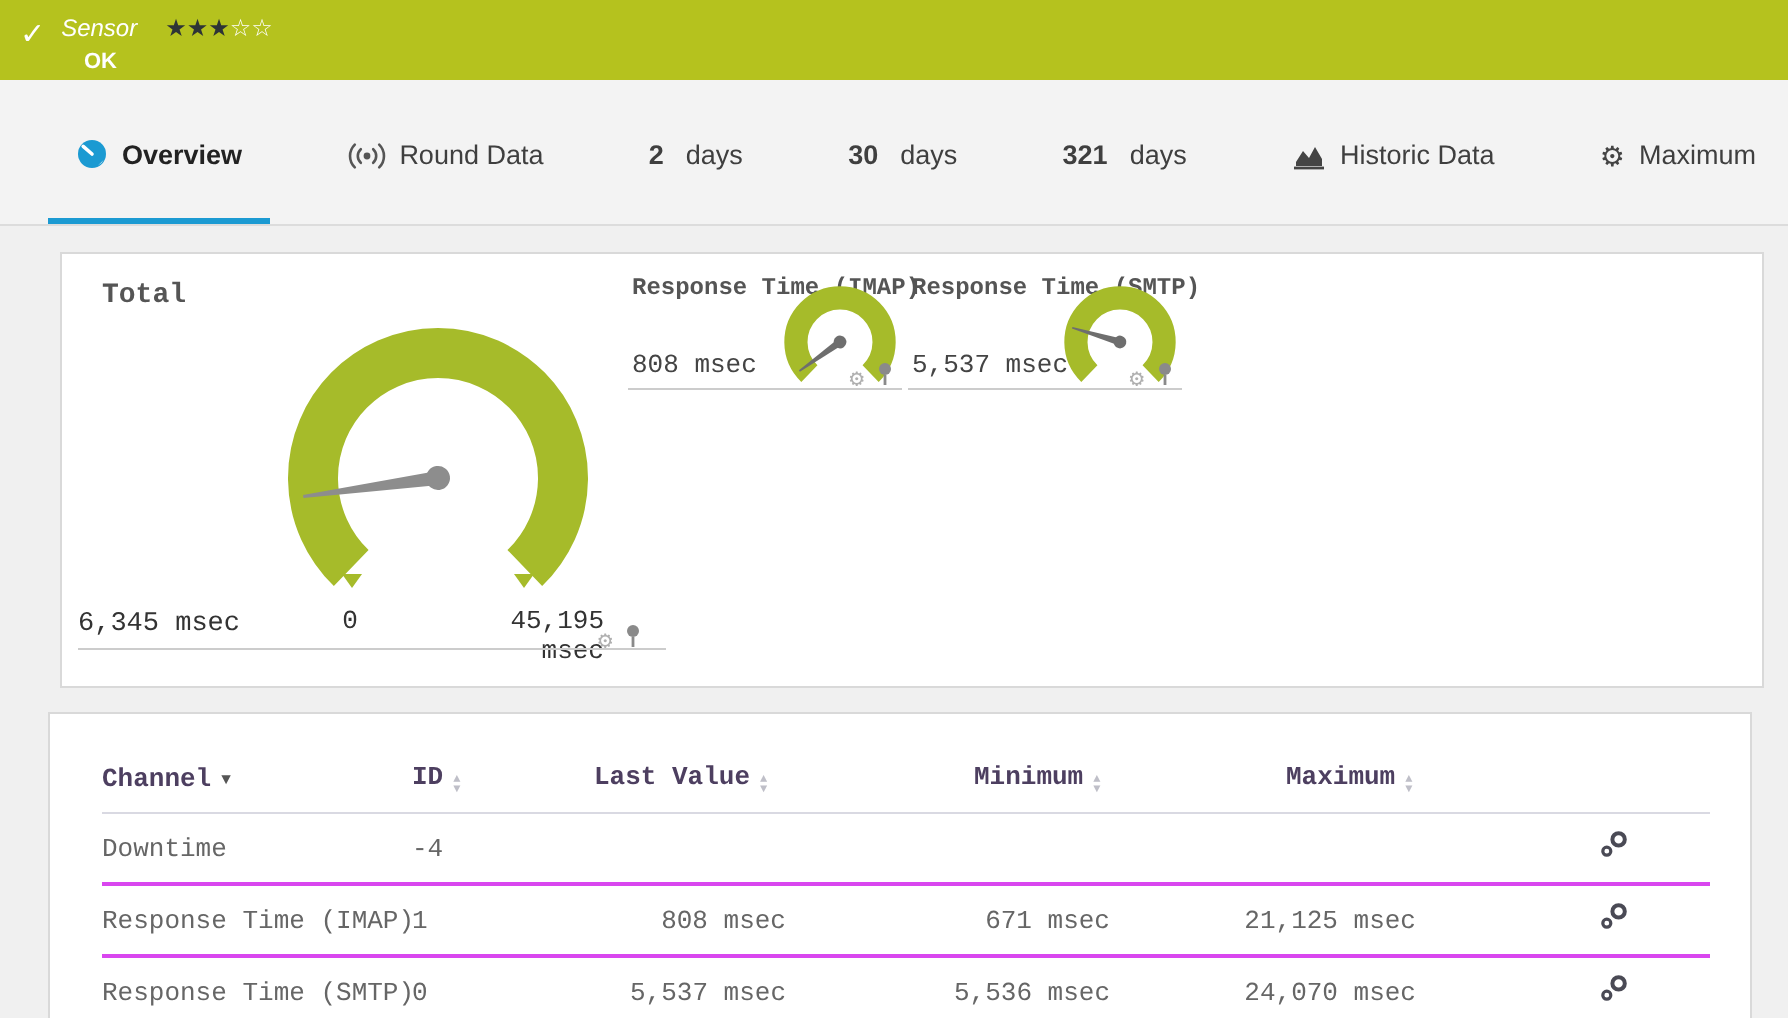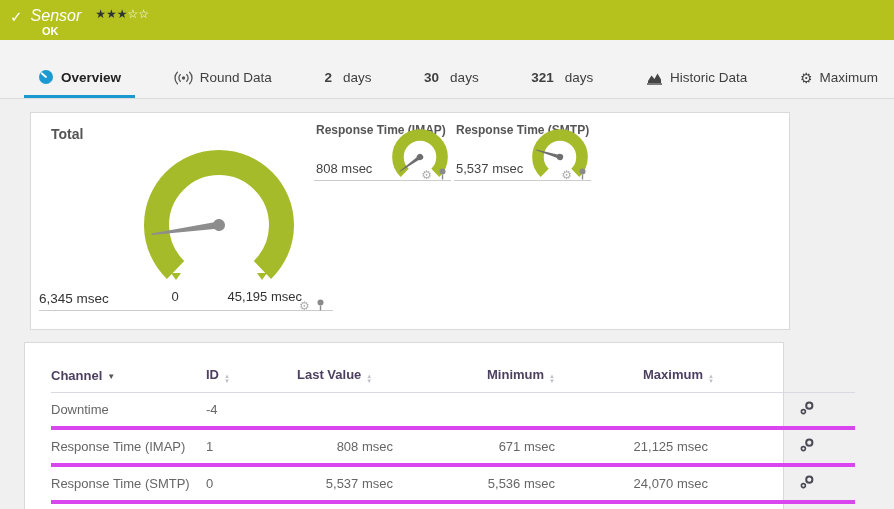--- a/index.html
+++ b/index.html
@@ -3,40 +3,40 @@
 <meta charset="utf-8">
 <style>
   * { margin:0; padding:0; box-sizing:border-box; }
   html,body { width:894px; height:509px; overflow:hidden; background:#f0f0f0;
     font-family:"Liberation Sans","DejaVu Sans",sans-serif; }
 
   
   .topbar { height:40px; background:#b5c21e; color:#fff; position:relative; padding:6px 0 0 10px; }
   .topbar .row1 { display:flex; align-items:flex-start; gap:8px; }
   .check { font-size:15px; font-weight:bold; margin-top:2px; }
-  .kind { font-style:italic; font-size:16px; margin-top:1px; }
+  .kind { font-style:italic; font-size:12px; margin-top:1px; }
   .title { font-size:17px; font-weight:bold; white-space:nowrap; }
   .flag { font-size:10px; vertical-align:super; margin-left:2px; }
   .stars { margin-left:6px; margin-top:1px; font-size:12px; letter-spacing:0px; }
   .stars .on { color:#2e3436; }
   .stars .off { color:#ffffff; }
   .okline { position:absolute; left:42px; top:25px; font-size:11px; font-weight:bold; }
 
   
   .tabbar { display:flex; justify-content:space-between; align-items:flex-end;
     background:#f3f3f3; padding:20px 2px 0 24px; border-bottom:1px solid #dcdcdc; }
-  .tab { display:flex; align-items:center; gap:7px; padding:9px 14px 10px; cursor:pointer;
+  .tab { display:flex; align-items:center; gap:7px; padding:9px 14px 24px; cursor:pointer;
     border-bottom:3px solid transparent; font-size:13.5px; color:#3f3f3f; white-space:nowrap; }
   .tab .num { font-weight:bold; margin-right:4px; }
   .tab.active { border-bottom-color:#1b9ad2; color:#222; font-weight:bold; }
   .glyph { font-size:14px; color:#444; line-height:1; }
   .tab svg { display:block; }
 
   
-  .panel { margin:13px 8px 0 30px; width:760px; background:#fff; border:1px solid #d9d9d9; position:relative; }
+  .panel { margin:13px 8px 0 30px; width:852px; background:#fff; border:1px solid #d9d9d9; position:relative;font-family:Liberation Mono, monospace; }
   .gauges-panel { height:218px; }
   .table-panel  { height:168px; margin-top:12px; border-bottom:none;margin-left:24px; }
 
   .total-label { position:absolute; left:20px; top:13px; font-size:14px; font-weight:bold; color:#555; }
 
   .big-gauge-svg { position:absolute; left:108px; top:32px; }
   .marker { position:absolute; width:0; height:0; border-left:5px solid transparent;
     border-right:5px solid transparent; border-top:7px solid #a6bb2a; top:160px; }
   .marker.m0   { left:140px; }
   .marker.mmax { left:226px; }
@@ -62,21 +62,21 @@
   .channels col.c-channel { width:155px; }
   .channels col.c-id      { width:91px; }
   .channels col.c-last    { width:96px; }
   .channels col.c-min     { width:162px; }
   .channels col.c-max     { width:153px; }
   .channels col.c-tools   { width:147px; }
   .channels th { text-align:left; font-weight:bold; color:#4d3f60; padding:0 0 9px 0;
     border-bottom:1px solid #d9d9e2; white-space:nowrap; cursor:pointer; }
   .channels th.pad-min { padding-left:94px; }
   .channels th.pad-max { padding-left:88px; }
-  .channels td { padding:7px 0; border-bottom:4px solid #d946ef; color:#666; white-space:nowrap; }
+  .channels td { padding:7px 0; border-bottom:2px solid #d946ef; color:#666; white-space:nowrap; }
   .channels td.num { text-align:right; }
   .channels td.tools { text-align:right; padding-right:40px; }
   .sort-desc { font-size:8px; color:#555; margin-left:5px; vertical-align:1px; }
   .sort-both { display:inline-flex; flex-direction:column; font-size:6px; color:#bfbfc8;
     line-height:4.5px; margin-left:5px; vertical-align:1px; }
   .rowtool { cursor:pointer; display:inline-block; }
 </style>
 </head>
 <body>
 

